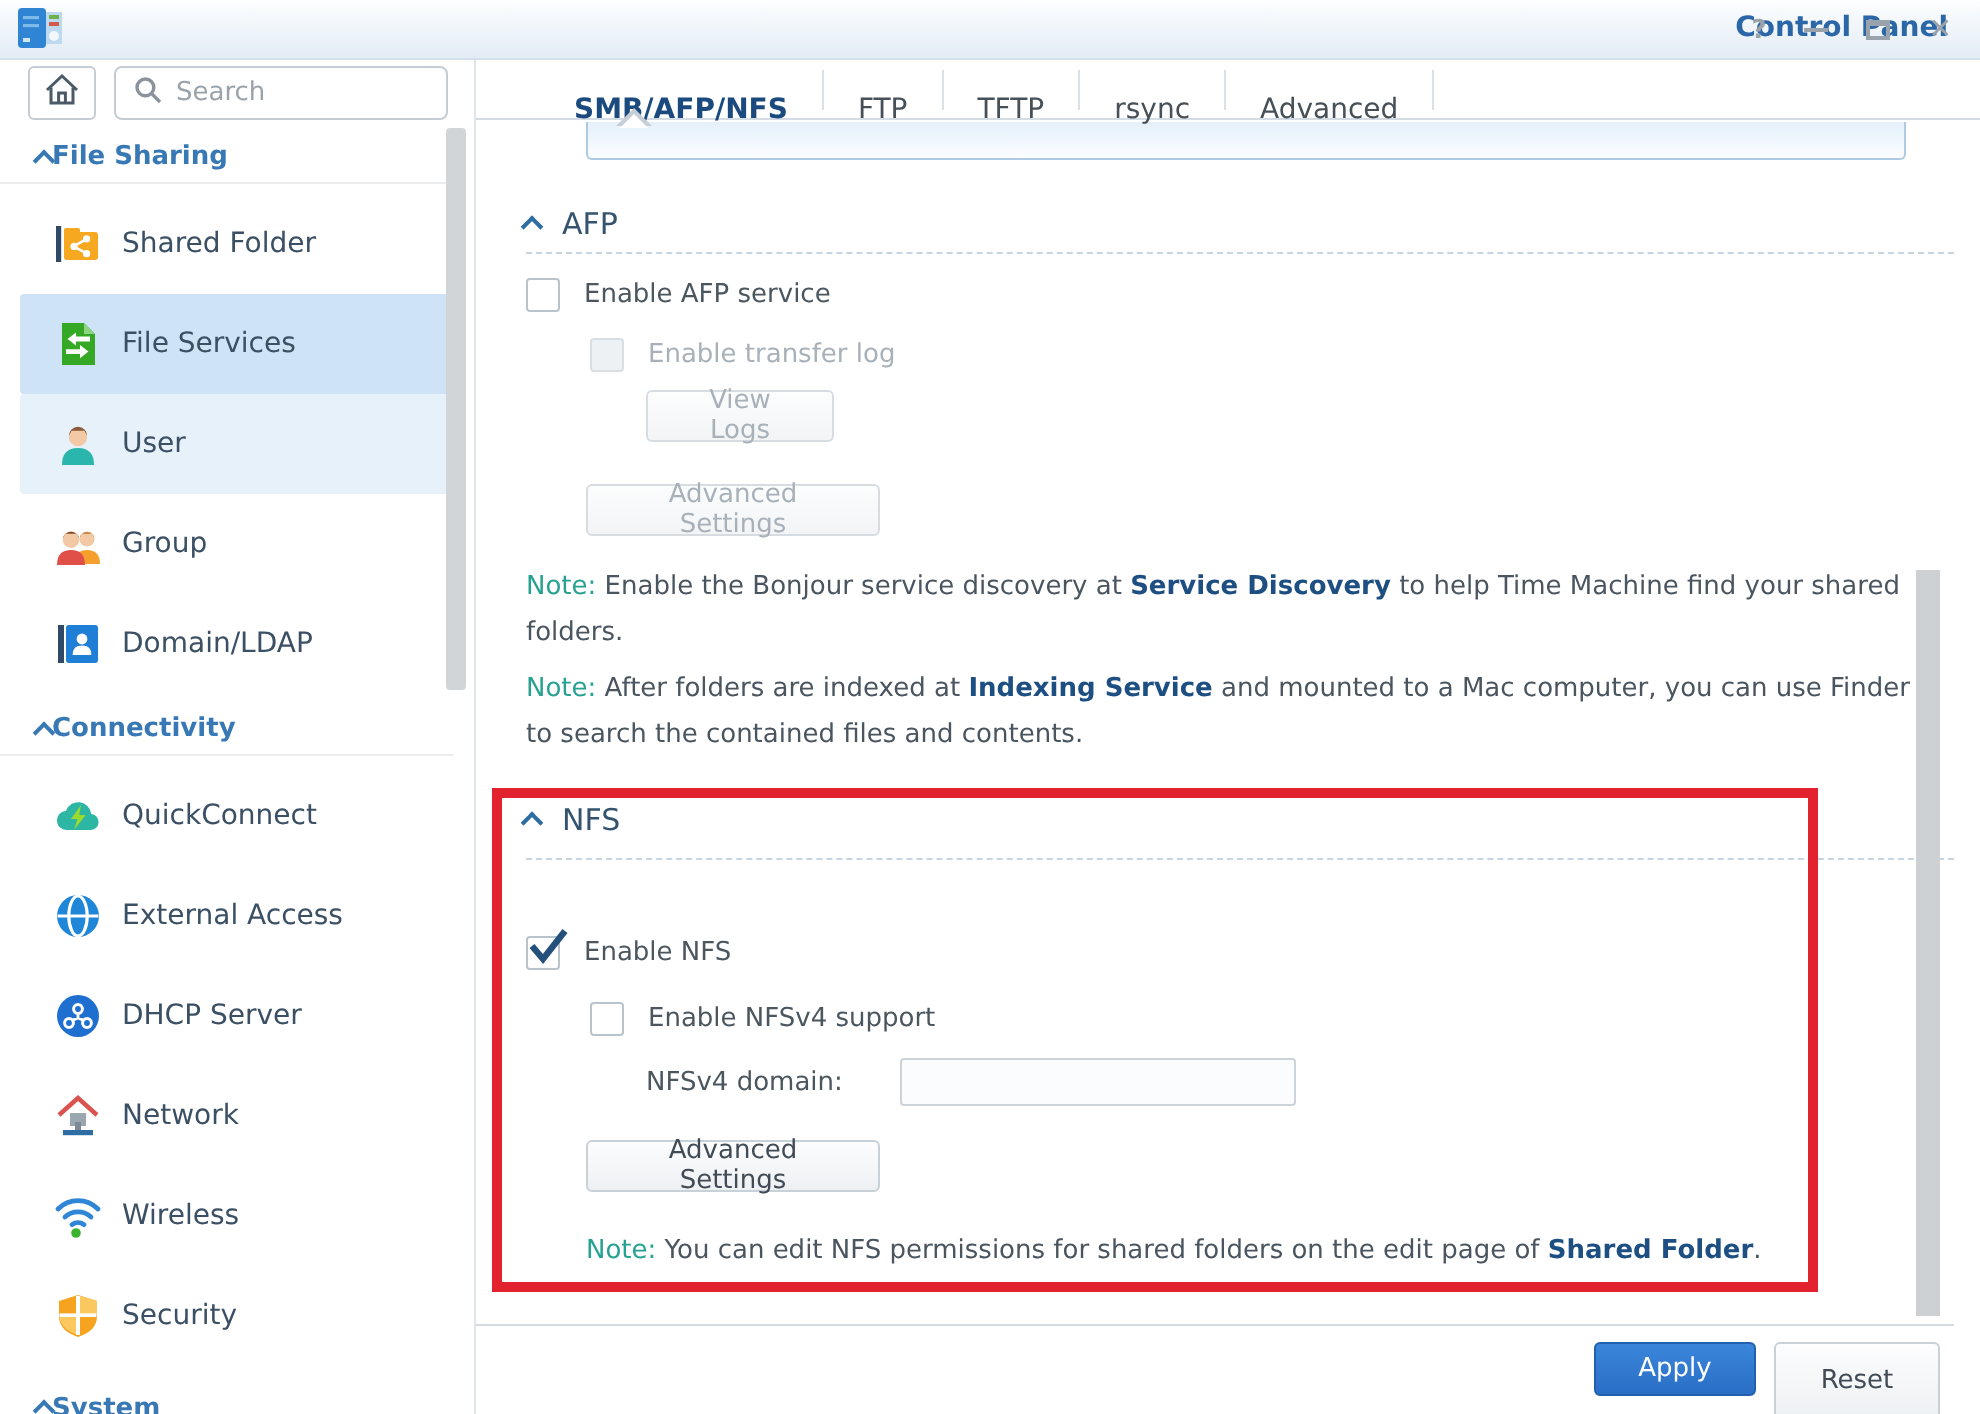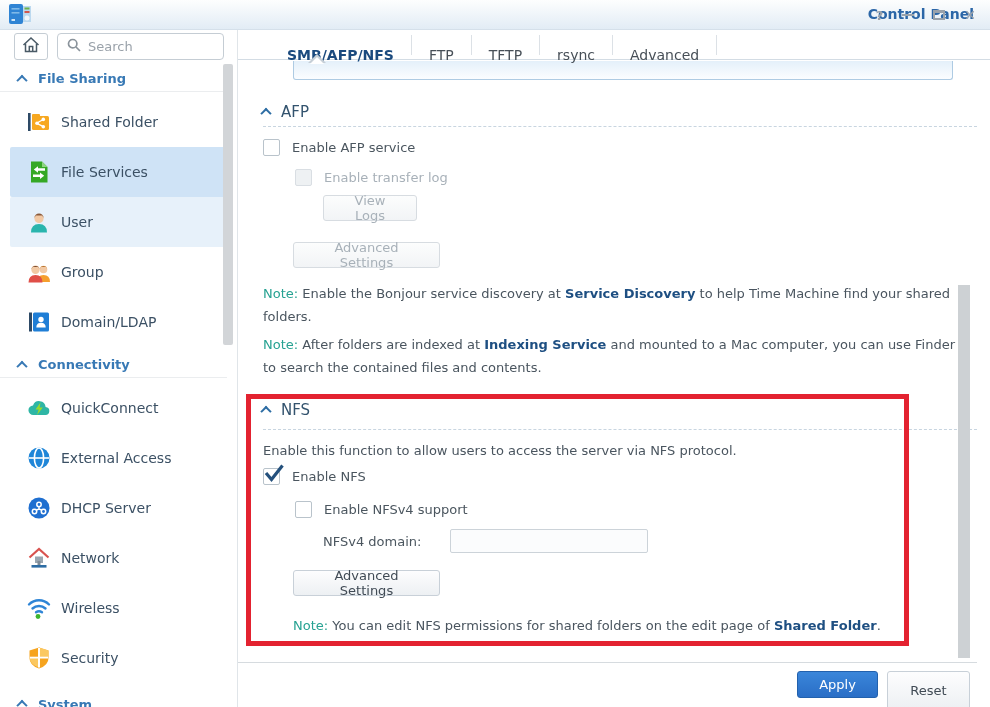--- a/index.html
+++ b/index.html
@@ -36,21 +36,21 @@
   .tab { font-size:14px; color:#474f57; padding:0 17px; line-height:29px; cursor:default;margin-top:21px; }
   .tab.active { font-weight:bold; color:#1b4a7e; }
   .tabsep { width:1px; height:20px; background:#dce1e6; }
   .notch-o { position:absolute; left:308px; top:54px; width:0; height:0; z-index:3;
     border-left:9px solid transparent; border-right:9px solid transparent; border-bottom:9px solid #c6cfd7; }
   .notch-i { position:absolute; left:310px; top:57px; width:0; height:0; z-index:4;
     border-left:7px solid transparent; border-right:7px solid transparent; border-bottom:7px solid #fff; }
 
   
   .sidebar { position:absolute; left:0; top:66px; width:237px; height:641px; overflow:hidden; background:#fff; }
-  .side-hdr { display:flex; align-items:center; height:26px; padding-left:18px; gap:12px;
+  .side-hdr { display:flex; align-items:center; height:26px; padding-left:18px; 
     color:#3879b5; font-size:13px; font-weight:bold; border-bottom:1px solid #ebedef;
     margin:0 10px 0 0; cursor:default; }
   .side-hdr .chev { color:#3879b5; }
   .chev { width:8px; height:8px; display:inline-block; border-top:2px solid currentColor;
     border-left:2px solid currentColor; transform:rotate(45deg) translate(1px,1px); flex:none; }
   .side-item { position:relative; display:flex; align-items:center; height:50px; padding-left:16px; gap:9px;
     margin:0 10px 0 10px; border-radius:2px; cursor:default; }
   .side-item.first { margin-top:5px; }
   .side-item.selected { background:#cfe3f6; }
   .side-item.highlighted { background:#e7f1fa; }
@@ -327,21 +327,20 @@
   <div class="note" style="left:263px; top:333px;">
     <span class="note-prefix">Note:</span><span> After folders are indexed at </span><a class="inlink">Indexing Service</a><span> and mounted to a Mac computer, you can use Finder to search the contained files and contents.</span>
   </div>
 
   <div class="sec-hdr" style="left:262px; top:401px;">
     <span class="chev"></span>
     <span>NFS</span>
   </div>
   <div class="dashline" style="left:263px; top:429px;"></div>
 
-  <div class="body-text" style="left:263px; top:443px;">Enable this function to allow users to access the server via NFS protocol.</div>
 
   <div class="cb-row" style="left:263px; top:468px;">
     <span class="cbox checked">
       <svg width="22" height="20" viewBox="0 0 22 20">
         <path d="M3 10 L8.5 16.5 L19.5 2.5" fill="none" stroke="#24507c" stroke-width="3.2"></path>
       </svg>
     </span>
     <span class="cb-label">Enable NFS</span>
   </div>
   <div class="cb-row" style="left:295px; top:501px;">

